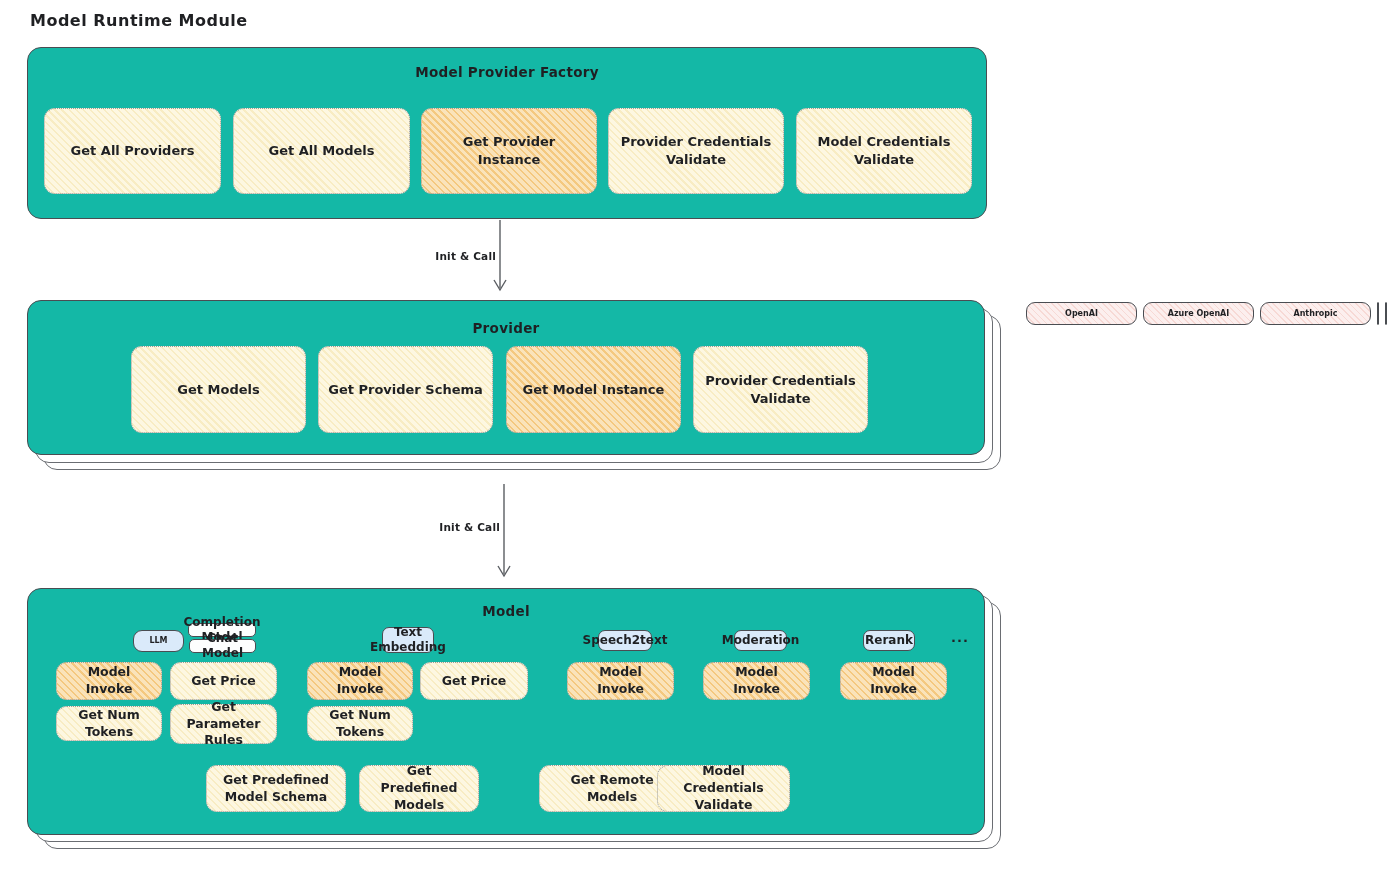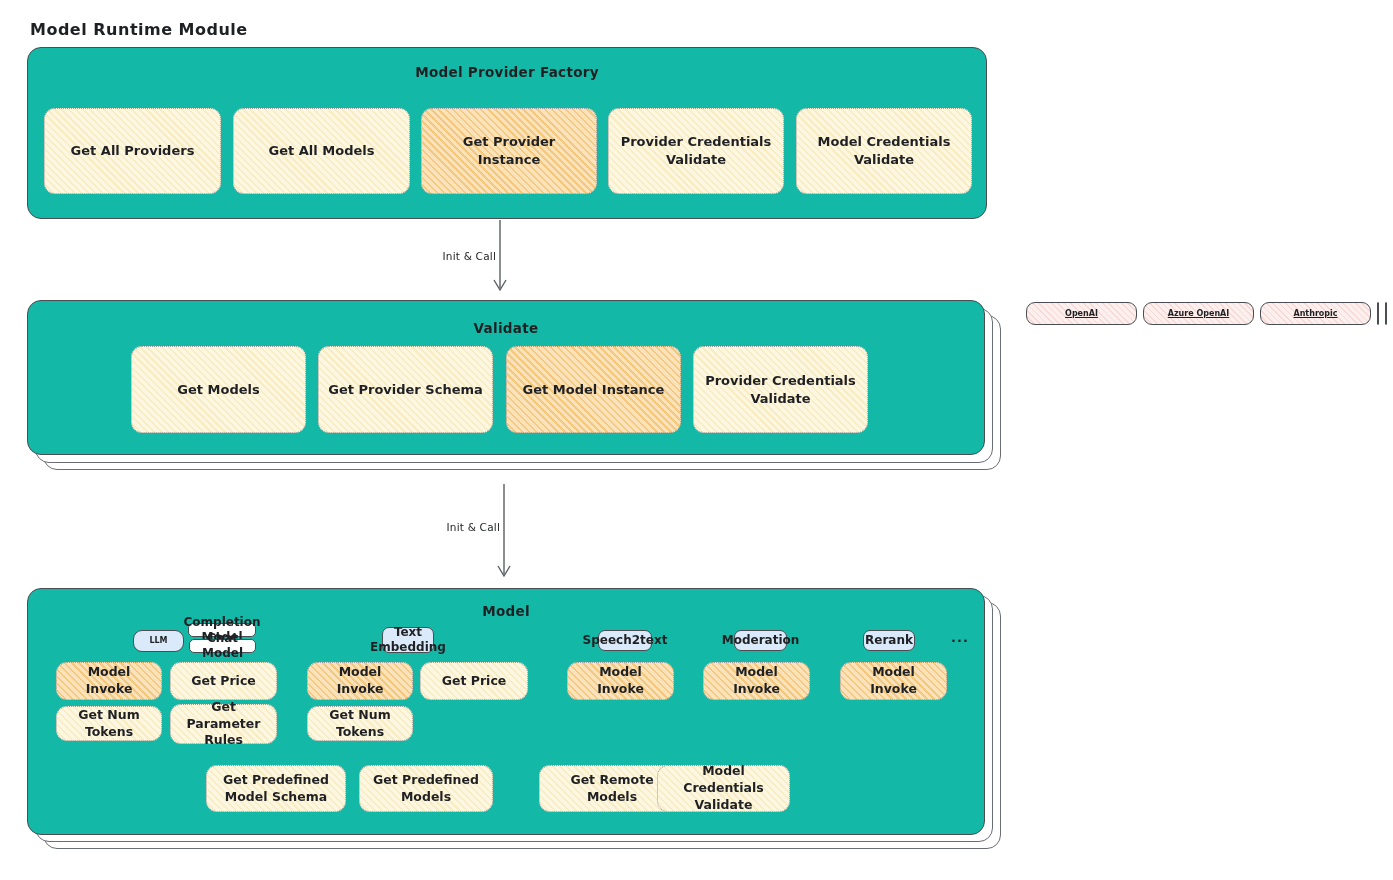--- a/index.html
+++ b/index.html
@@ -8,21 +8,21 @@
     position: relative;
     width: 1393px;
     height: 880px;
     background: #ffffff;
     font-family: "DejaVu Sans", sans-serif;
     color: #1f2023;
     overflow: hidden;
   }
   .page-title {
     position: absolute;
-    left: 30px; top: 20px;
+    left: 30px; top: 11px;
     font-size: 16px;
     font-weight: 700;
     letter-spacing: 0.5px;
   }
   
   .frame {
     position: absolute;
     background: #14b8a6;
     border: 1.4px solid #4a4d52;
     border-radius: 14px;
@@ -69,21 +69,20 @@
   
   .chip-grid {
     position: absolute;
     left: 1026px; top: 302px;
     display: grid;
     grid-template-columns: 111px 111px 111px;
     grid-auto-rows: 23px;
     column-gap: 6px;
     row-gap: 6px;
     grid-auto-flow: column;
-    text-decoration: underline;
   }
   .chip {
     border: 1.3px solid #4a4d52;
     border-radius: 9px;
     display: flex;
     align-items: center;
     justify-content: center;
     text-align: center;
     font-size: 8px;
     font-weight: 600;
@@ -127,21 +126,21 @@
     font-weight: 700;
     letter-spacing: 1px;
   }
   
   .arrow { position: absolute; }
   .arrow-label {
     position: absolute;
     width: 90px;
     text-align: right;
     font-size: 10.5px;
-    font-weight: 400;
+    font-weight: 700;
     letter-spacing: 0.2px;
   }
 </style>
 </head>
 <body>
 
 <div class="canvas">
 
   <div class="page-title">Model Runtime Module</div>
 
@@ -156,21 +155,21 @@
 
   <svg class="arrow" style="left:489px; top:220px;" width="22" height="76">
     <line x1="11" y1="0" x2="11" y2="68" stroke="#5a5d62" stroke-width="1.4"></line>
     <polyline points="5,60 11,70 17,60" fill="none" stroke="#5a5d62" stroke-width="1.4"></polyline>
   </svg>
   <div class="arrow-label" style="left:406px; top:250px;">Init &amp; Call</div>
 
   <div class="stack-layer" style="left:43px; top:315px; width:958px; height:155px;"></div>
   <div class="stack-layer" style="left:35px; top:308px; width:958px; height:155px;"></div>
   <div class="frame" style="left:27px; top:300px; width:958px; height:155px;">
-    <div class="frame-title" style="top:19px;">Validate</div>
+    <div class="frame-title" style="top:19px;">Provider</div>
     <div class="btn" style="left:290px; top:45px; width:175px; height:87px;">Get Provider Schema</div>
     <div class="btn" style="left:103px; top:45px; width:175px; height:87px;">Get Models</div>
     <div class="btn hl" style="left:478px; top:45px; width:175px; height:87px;">Get Model Instance</div>
     <div class="btn" style="left:665px; top:45px; width:175px; height:87px;">Provider Credentials Validate</div>
   </div>
 
   <div class="chip-grid">
     <div class="chip">OpenAI</div>
     <div class="chip">Azure OpenAI</div>
     <div class="chip">Anthropic</div>
@@ -206,18 +205,18 @@
     <div class="btn sm" style="left:392px; top:73px; width:108px; height:38px;">Get Price</div>
     <div class="btn hl sm" style="left:539px; top:73px; width:107px; height:38px;">Model Invoke</div>
     <div class="btn hl sm" style="left:675px; top:73px; width:107px; height:38px;">Model Invoke</div>
     <div class="btn hl sm" style="left:812px; top:73px; width:107px; height:38px;">Model Invoke</div>
 
     <div class="btn sm" style="left:28px; top:117px; width:106px; height:35px;">Get Num Tokens</div>
     <div class="btn sm" style="left:142px; top:115px; width:107px; height:40px;">Get Parameter Rules</div>
     <div class="btn sm" style="left:279px; top:117px; width:106px; height:35px;">Get Num Tokens</div>
 
     <div class="btn sm" style="left:178px; top:176px; width:140px; height:47px;">Get Predefined Model Schema</div>
-    <div class="btn sm" style="left:331px; top:176px; width:134px; height:47px;">Get Predefined Models</div>
+    <div class="btn sm" style="left:331px; top:176px; width:120px; height:47px;">Get Predefined Models</div>
     <div class="btn sm" style="left:475px; top:176px; width:146px; height:47px;margin-left:36px;">Get Remote Models</div>
     <div class="btn sm" style="left:629px; top:176px; width:133px; height:47px;">Model Credentials Validate</div>
   </div>
 
 </div>
 
 </body></html>

